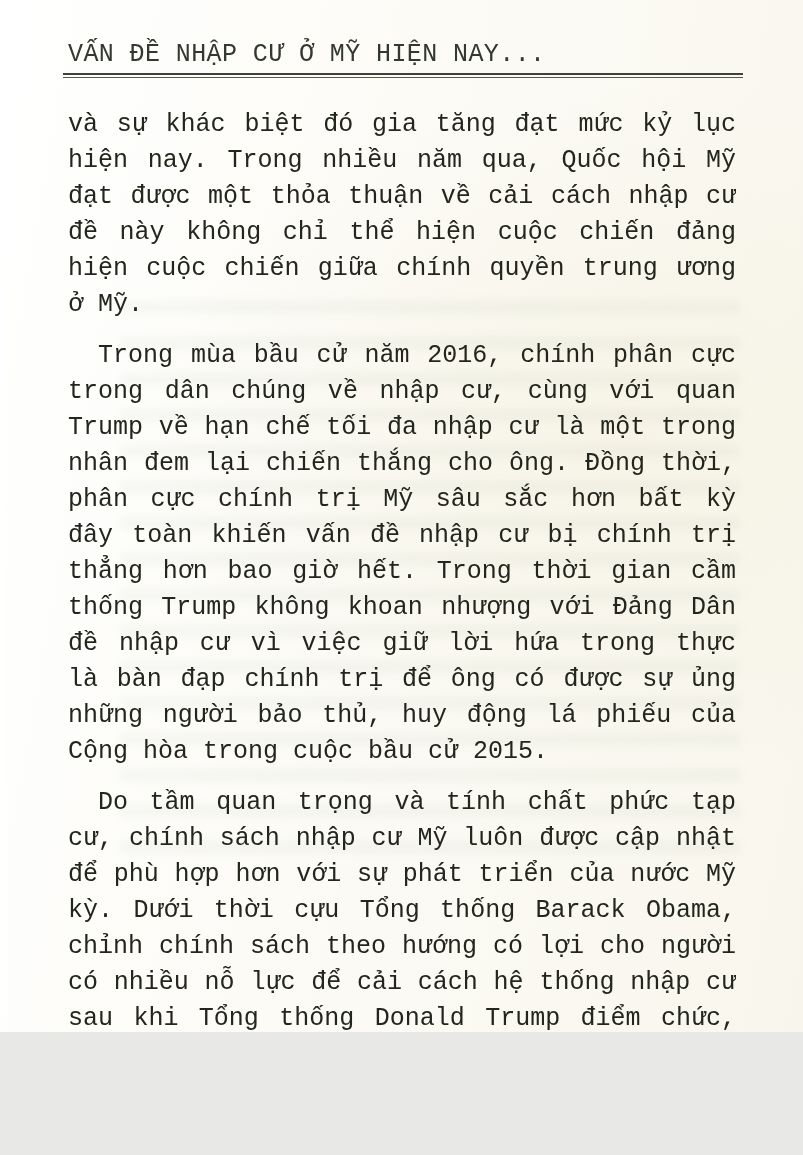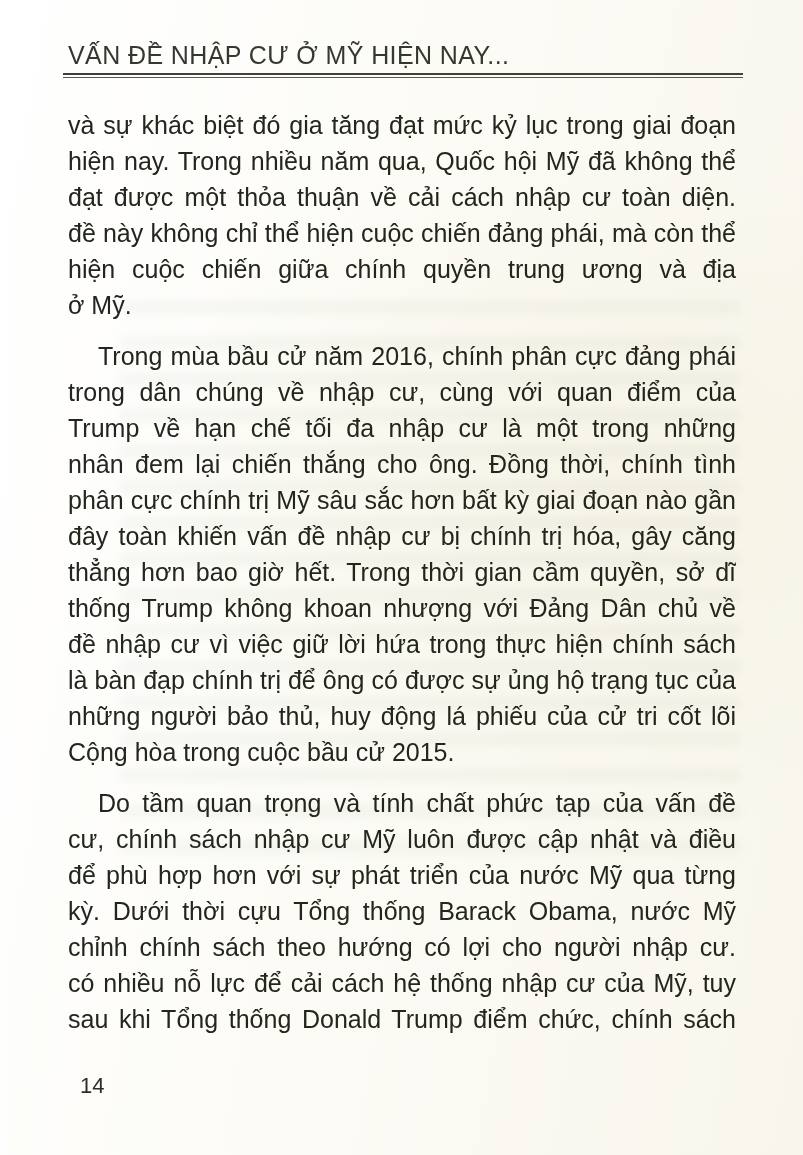--- a/index.html
+++ b/index.html
@@ -1,25 +1,25 @@
 <!DOCTYPE html>
 <html><head>
 <meta charset="utf-8">
 <style>
   html, body { margin: 0; padding: 0; background: #e8e8e6; }
   .page {
     position: relative;
     width: 803px;
-    height: 1155px;
+    height: 1032px;
     margin: 0 auto;
     overflow: hidden;
     background:
       radial-gradient(ellipse 700px 500px at 78% 42%, rgba(244,240,222,0.55), rgba(244,240,222,0) 70%),
       linear-gradient(100deg, #ffffff 0%, #fcfbf6 45%, #f8f6ec 100%);
-    font-family: Liberation Sans, sans-serif;
+    font-family: Liberation Mono, monospace;
     color: #23261d;
   }
   
   .showthrough {
     position: absolute;
     left: 120px; top: 300px; width: 620px; height: 560px;
     background: repeating-linear-gradient(
       180deg,
       rgba(120,150,120,0.05) 0px, rgba(120,150,120,0.05) 14px,
       rgba(120,150,120,0.00) 14px, rgba(120,150,120,0.00) 36px);

